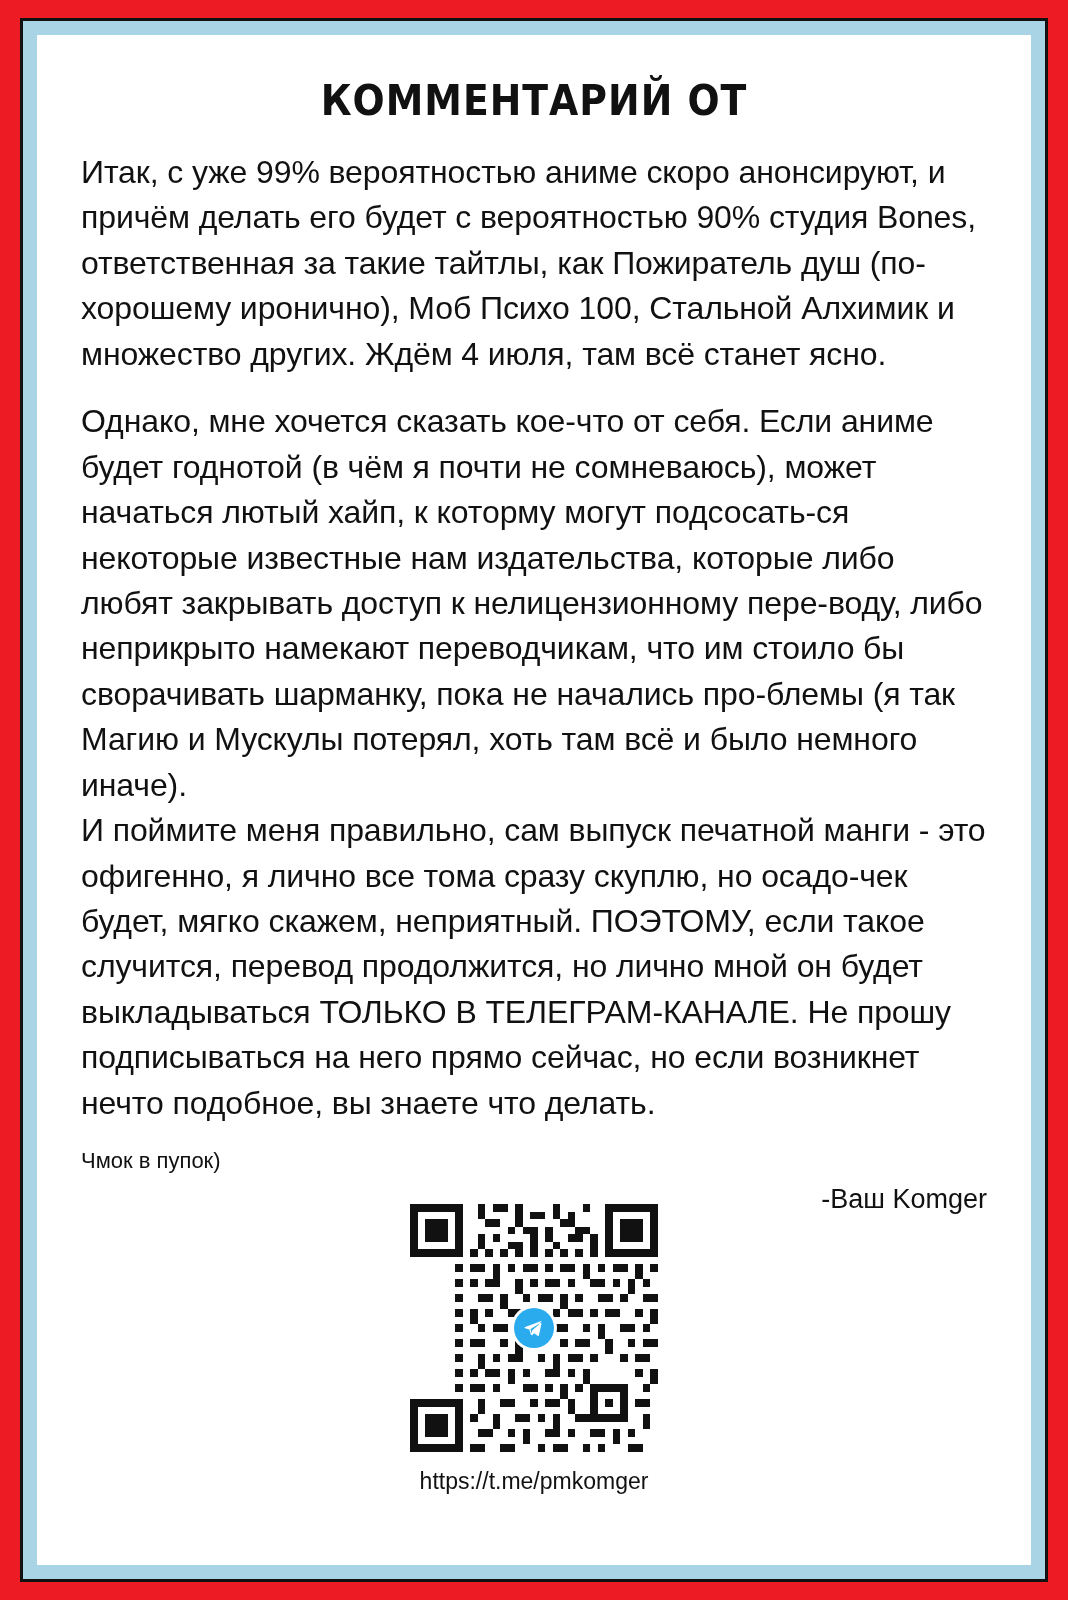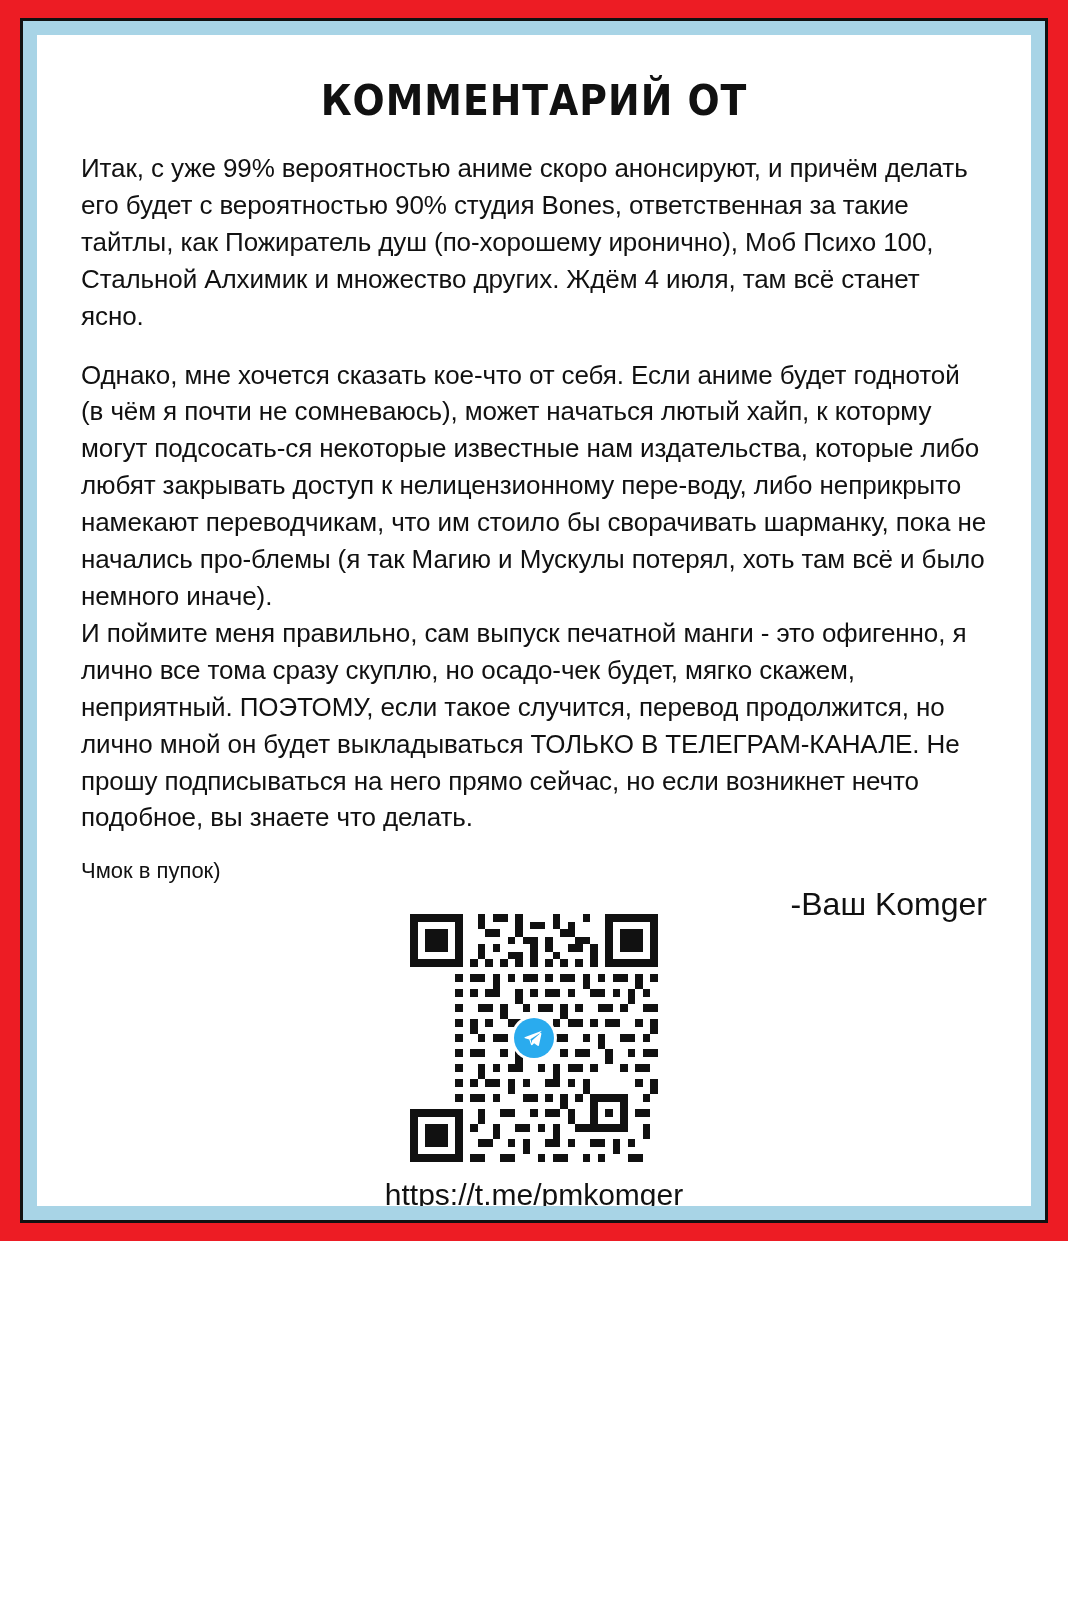--- a/index.html
+++ b/index.html
@@ -11,21 +11,21 @@
     width: 1068px;
     height: 1600px;
     overflow: hidden;
     font-family: "Liberation Sans", sans-serif;
   }
 
   
   .page {
     position: relative;
     width: 1068px;
-    height: 1241px;
+    height: 1600px;
     background: #ed1c24;
     box-sizing: border-box;
     padding: 18px 20px 18px 20px;
   }
 
   
   .blue-frame {
     position: relative;
     width: 100%;
     height: 100%;
@@ -59,21 +59,21 @@
     margin: 6px 0 26px 0;
   }
   .title .line {
     display: block;
     white-space: nowrap;
   }
 
   .body-text {
     color: #111111;
     font-family: "Liberation Sans", sans-serif;
-    font-size: 26px;
+    font-size: 32px;
     line-height: 1.42;
     letter-spacing: -0.1px;
   }
   .para {
     margin: 0 0 22px 0;
   }
   .para.tight {
     margin-bottom: 0;
   }
 
@@ -85,22 +85,22 @@
   .kiss {
     position: absolute;
     left: 0;
     top: 0;
     font-size: 22px;
     color: #111111;
   }
   .signoff {
     position: absolute;
     right: 0;
-    top: 28px;
-    font-size: 32px;
+    top: 36px;
+    font-size: 27px;
     color: #111111;
   }
 
   .qr-wrap {
     margin-top: 10px;
     display: flex;
     flex-direction: column;
     align-items: center;
   }
   .qr-box {
@@ -135,21 +135,21 @@
     align-items: center;
     justify-content: center;
   }
   .tg-badge svg {
     width: 26px;
     height: 26px;
   }
 
   .qr-url {
     margin-top: 16px;
-    font-size: 30px;
+    font-size: 23px;
     color: #111111;
     font-family: "Liberation Sans", sans-serif;
     text-align: center;
   }
 </style>
 </head>
 <body>
 
 <div class="page">
   <div class="blue-frame">

